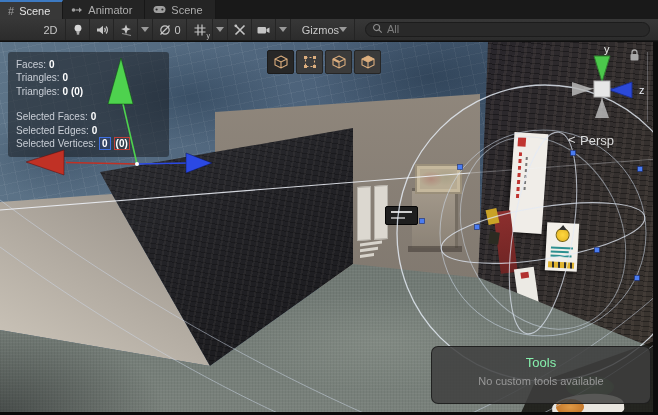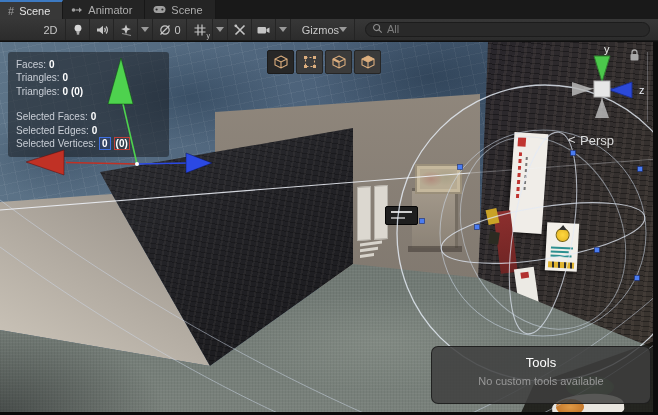--- a/index.html
+++ b/index.html
@@ -119,21 +119,21 @@
 
   .pb-toolbar { position:absolute; left:267px; top:8px; display:flex; gap:2px; z-index:25; }
   .pb-btn { width:27px; height:24px; background:#3b3b3b; border:1px solid #262626; border-radius:2px; display:flex; align-items:center; justify-content:center; }
   .pb-btn.active { background:#272727; border-color:#1c1c1c; }
   .pb-btn svg { stroke:#dcae7e; fill:none; stroke-width:1.1; }
 
   .scene-gizmo { position:absolute; left:560px; top:0; z-index:25; }
   .lock { position:absolute; left:628px; top:6px; z-index:26; }
   .tools-panel { position:absolute; left:431px; top:304px; width:220px; height:58px; z-index:30;
     background:rgba(62,62,62,0.85); border:1px solid rgba(25,25,25,0.8); border-radius:7px; text-align:center; }
-  .tools-title { margin-top:8px; font-size:13px; color:#ffffff; }
+  .tools-title { margin-top:8px; font-size:13px; color:#86efac; }
   .tools-sub { margin-top:5px; font-size:11px; color:#989898; }
 
   .right-edge { position:absolute; right:0; top:0; width:5px; height:100%; background:#0c0c0c; z-index:35; }
   .bottom-edge { position:absolute; left:0; bottom:0; width:100%; height:3px; background:#090909; z-index:35; }
 </style>
 </head>
 <body>
 
 <div class="window">
 

